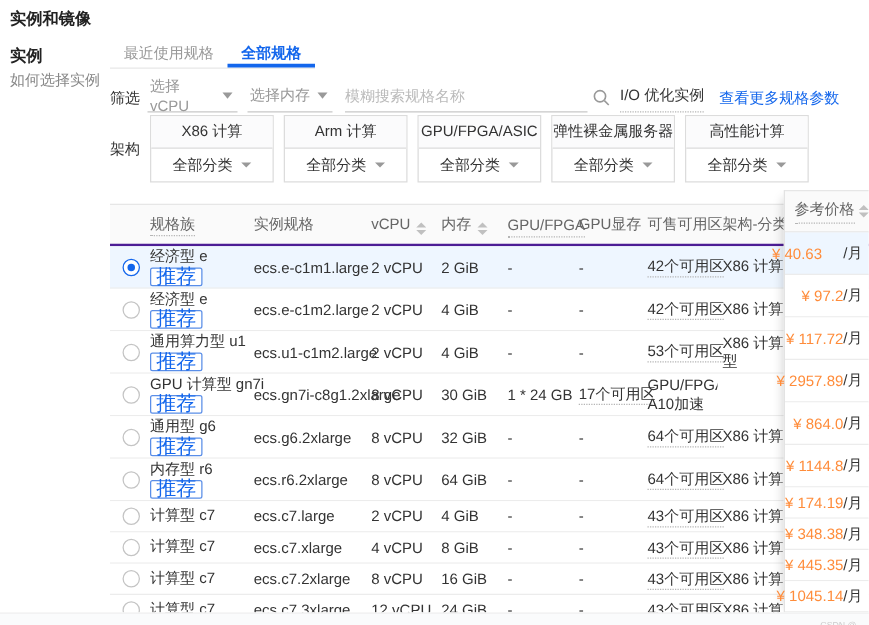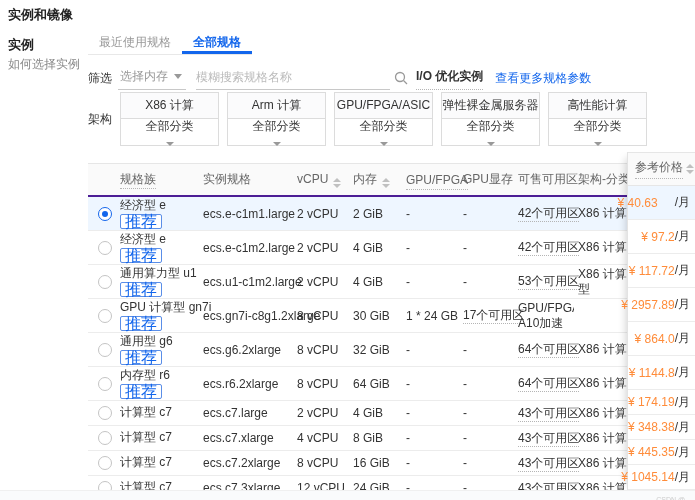--- a/index.html
+++ b/index.html
@@ -25,31 +25,31 @@
   .sel1 { width:72px; margin-right:8px; }
   .sel2 { width:68px; margin-right:10px; }
   .caret { width:0; height:0; border-left:4px solid transparent; border-right:4px solid transparent;
     border-top:5px solid #999; }
   .usearch { width:194px; height:24px; border-bottom:1px solid #c8c8c8; position:relative; }
   .usearch input { border:0; outline:0; width:100%; height:100%; font-size:12px; color:#0f766e;
     font-family:Liberation Mono, monospace; background:transparent; }
   .usearch input::placeholder { color:#bbb; }
   .mag { position:absolute; right:-18px; top:5px; }
   .io-label { margin-left:26px; line-height:24px; color:#333;
-    border-bottom:1px dotted #b5b5b5; padding-bottom:1px;font-weight:bold; }
+    border-bottom:1px dotted #b5b5b5; padding-bottom:1px; }
   .more-link { margin-left:12px; line-height:24px; color:#1366EC; cursor:pointer; }
 
   
   .arch-row { left:88px; top:92px; display:flex; align-items:center; }
   .arch-groups { display:flex; gap:8px; margin-left:2px; }
   .arch-group { width:99px; border:1px solid #dcdcdc; background:#fff; }
   .arch-name { height:26px; line-height:25px; text-align:center; border-bottom:1px solid #dcdcdc;
     background:#fbfbfc; cursor:pointer; white-space:nowrap; overflow:hidden; }
   .arch-filter { height:26px; display:flex; align-items:center; justify-content:center; gap:7px;
-    cursor:pointer;flex-direction:column; }
+    cursor:pointer; }
   .arch-filter .caret { border-top-width:4px; }
 
   
   .table { left:88px; top:152px; width:607px; height:338px; position:absolute; overflow:hidden; }
   .thead, .trow { display:grid;
     grid-template-columns:28px 83px 94px 56px 53px 57px 55px 60px 1fr; align-items:center; }
   .thead { height:34px; background:#fafafa; border-top:1px solid #e6e6e6;
     border-bottom:2px solid #4c1d95; color:#666;margin-top:11px; }
   .th, .td { padding-left:4px; white-space:nowrap; overflow:visible; }
   .dotted { border-bottom:1px dotted #b5b5b5; padding-bottom:2px; }
@@ -76,21 +76,21 @@
   .c-gpu { white-space:normal; line-height:14px; }
   .zones { border-bottom:1px dotted #b5b5b5; padding-bottom:1px; }
   .c-arch { white-space:normal; line-height:15px; overflow:hidden; }
   .archtxt { display:inline-block; width:58px; }
 
   
   .pinned { position:absolute; top:0; right:0; width:68px; height:338px; background:#fff;
     border-left:1px solid #e3e3e3; box-shadow:-7px 0 8px -6px rgba(0,0,0,.18); }
   .phead { height:34px; background:#fafafa; border-top:1px solid #e6e6e6;
     border-bottom:1px solid #e6e6e6; color:#666; display:flex; align-items:center;
-    padding-left:7px; white-space:nowrap; }
+    padding-left:7px; white-space:nowrap;justify-content:center; }
   .phead .sort { margin-left:3px; }
   .pcell { display:flex; align-items:center; justify-content:flex-end; padding-right:5px;
     border-bottom:1px solid #ececec; background:#fff; white-space:nowrap; }
   .pcell.tall { height:34px; } .pcell.short { height:25px; }
   .pcell.selected { background:#eef6ff;gap:17px; }
   .price { color:#ff8c3a; }
   .unit { color:#333; }
 
   
   .bottom-strip { left:0; top:490px; width:695px; height:10px; background:#fafbfc;
@@ -104,20 +104,24 @@
 <div class="abs side-title">实例</div>
 <div class="abs side-link">如何选择实例</div>
 
 <div class="abs tabs">
   <div class="tab">最近使用规格</div>
   <div class="tab active">全部规格</div>
 </div>
 
 <div class="abs filter-row">
   <span class="flabel">筛选</span>
+  <div class="uselect sel1">
+    <span>选择 vCPU</span>
+    <span class="caret"></span>
+  </div>
   <div class="uselect sel2">
     <span>选择内存</span>
     <span class="caret"></span>
   </div>
   <div class="usearch">
     <input type="text" placeholder="模糊搜索规格名称" style="">
     <svg class="mag" width="14" height="14" viewBox="0 0 14 14">
       <circle cx="6" cy="6" r="4.5" fill="none" stroke="#999" stroke-width="1.3"></circle>
       <line x1="9.5" y1="9.5" x2="13" y2="13" stroke="#999" stroke-width="1.3"></line>
     </svg>

